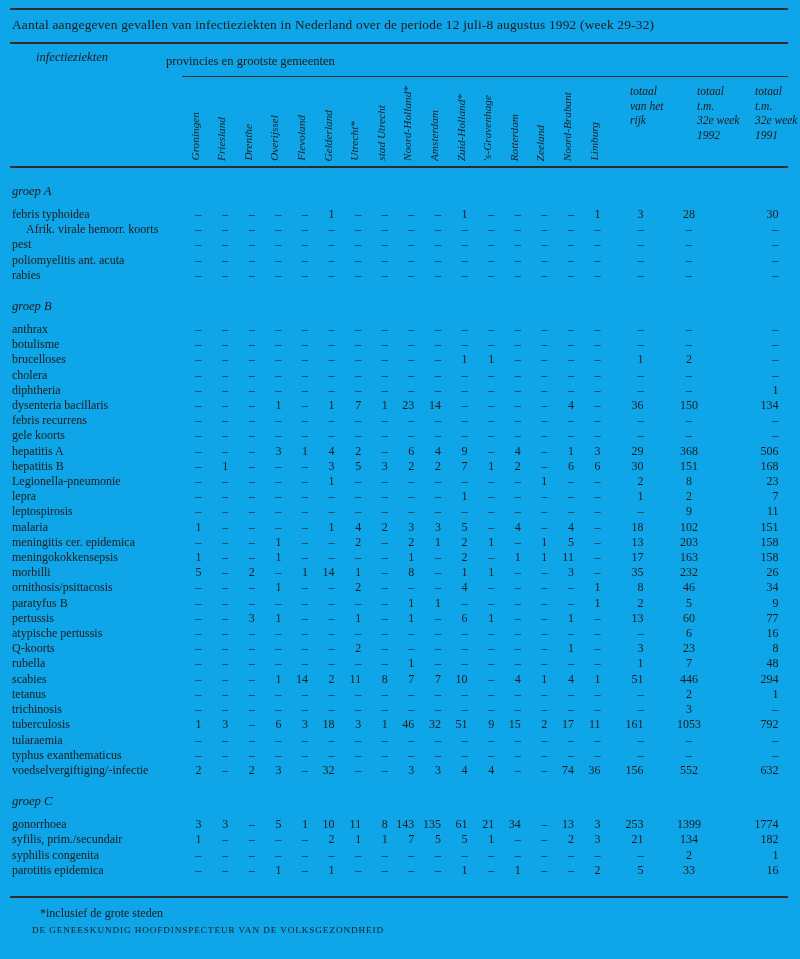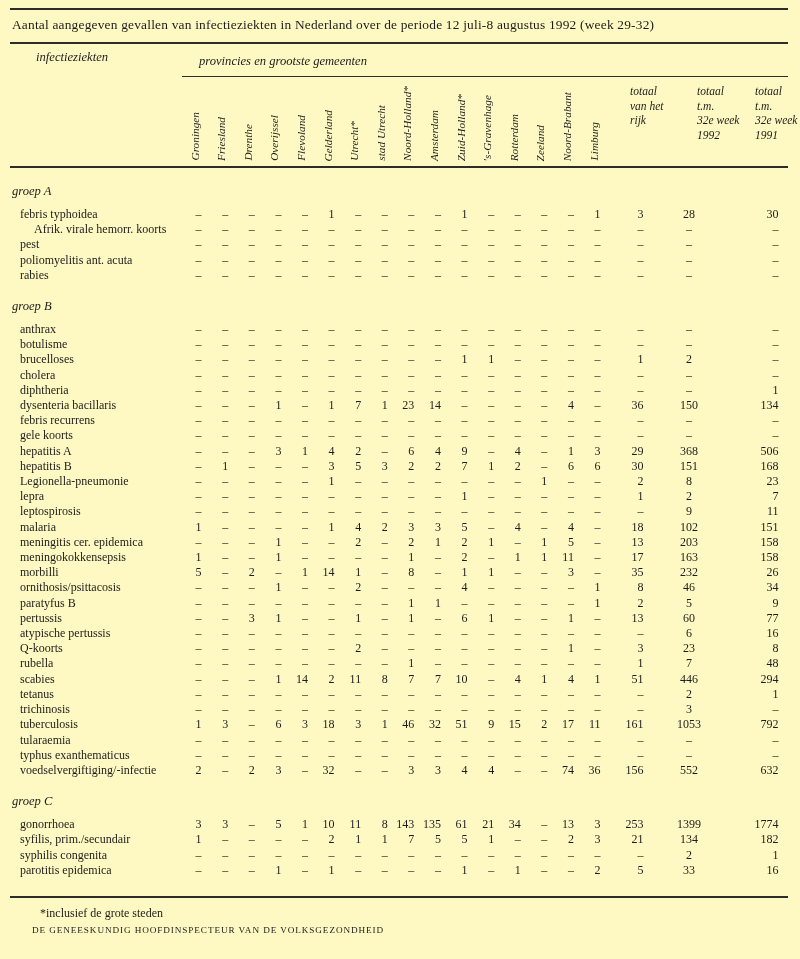--- a/index.html
+++ b/index.html
@@ -1,40 +1,40 @@
 <!DOCTYPE html>
 <html><head>
 <meta charset="utf-8">
 <style>
   html,body{margin:0;padding:0;background:#e8e6e0;}
   .page{
-    width:800px;height:959px;background:#fef9c3;color:#1d1c1a;
+    width:800px;height:959px;background:#0ea5e9;color:#1d1c1a;
     font-family:"Liberation Serif","DejaVu Serif",serif;
     box-sizing:border-box;padding:8px 12px 0 10px;position:relative;overflow:hidden;
   }
   .rule-heavy{border-top:2px solid #2e2c29;}
   .title-bar{padding:7px 0 9px 2px;font-size:13.4px;letter-spacing:.2px;}
   .header-block{position:relative;height:122px;border-bottom:2px solid #2e2c29;}
   .hdr-infect{position:absolute;left:2px;top:6px;font-style:italic;font-size:12.6px;margin-left:24px;}
-  .hdr-prov{position:absolute;left:189px;top:10px;font-style:italic;font-size:12.6px;}
+  .hdr-prov{position:absolute;left:156px;top:10px;font-size:12.6px;}
   .prov-rule{position:absolute;left:172px;right:0;top:32px;border-top:1.5px solid #2e2c29;}
   .province-headers{position:absolute;left:172px;bottom:5px;display:flex;}
   .rot-cell{width:26.6px;display:flex;align-items:flex-end;justify-content:center;}
   .rot-label{
     writing-mode:vertical-rl;transform:rotate(180deg);
     font-style:italic;font-size:11.3px;white-space:nowrap;line-height:1;
   }
   .total-head{position:absolute;top:40px;font-style:italic;font-size:11.5px;line-height:14.5px;white-space:nowrap;}
   .th0{left:620px;} .th1{left:687px;} .th2{left:745px;}
   .tbl-body{padding-top:0;}
   .group-label{font-style:italic;font-size:12.6px;margin:16px 0 8px 2px;}
   .group-label.g0{}
   .t-row{display:grid;grid-template-columns:172px repeat(16,26.6px) 58px 68px 64px;
     line-height:15.2px;font-size:12px;}
-  .t-row .rlabel{padding-left:2px;white-space:nowrap;overflow:hidden;margin-left:8px;}
+  .t-row .rlabel{padding-left:2px;white-space:nowrap;overflow:hidden;}
   .t-row .rlabel.indent{padding-left:16px;}
   .t-row .cell{text-align:right;padding-right:7px;}
   .t-row .tcell0{text-align:right;padding-right:22px;}
   .t-row .tcell1{text-align:center;padding-right:21px;}
   .t-row .tcell2{text-align:right;padding-right:19px;}
   .bottom-rule{border-top:2px solid #2e2c29;margin-top:18px;}
   .foot1{margin-top:8px;font-size:12px;padding-left:2px;margin-left:28px;}
   .foot2{margin-top:4px;font-size:9.2px;font-weight:normal;letter-spacing:.9px;padding-left:22px;}
 </style>
 </head>

